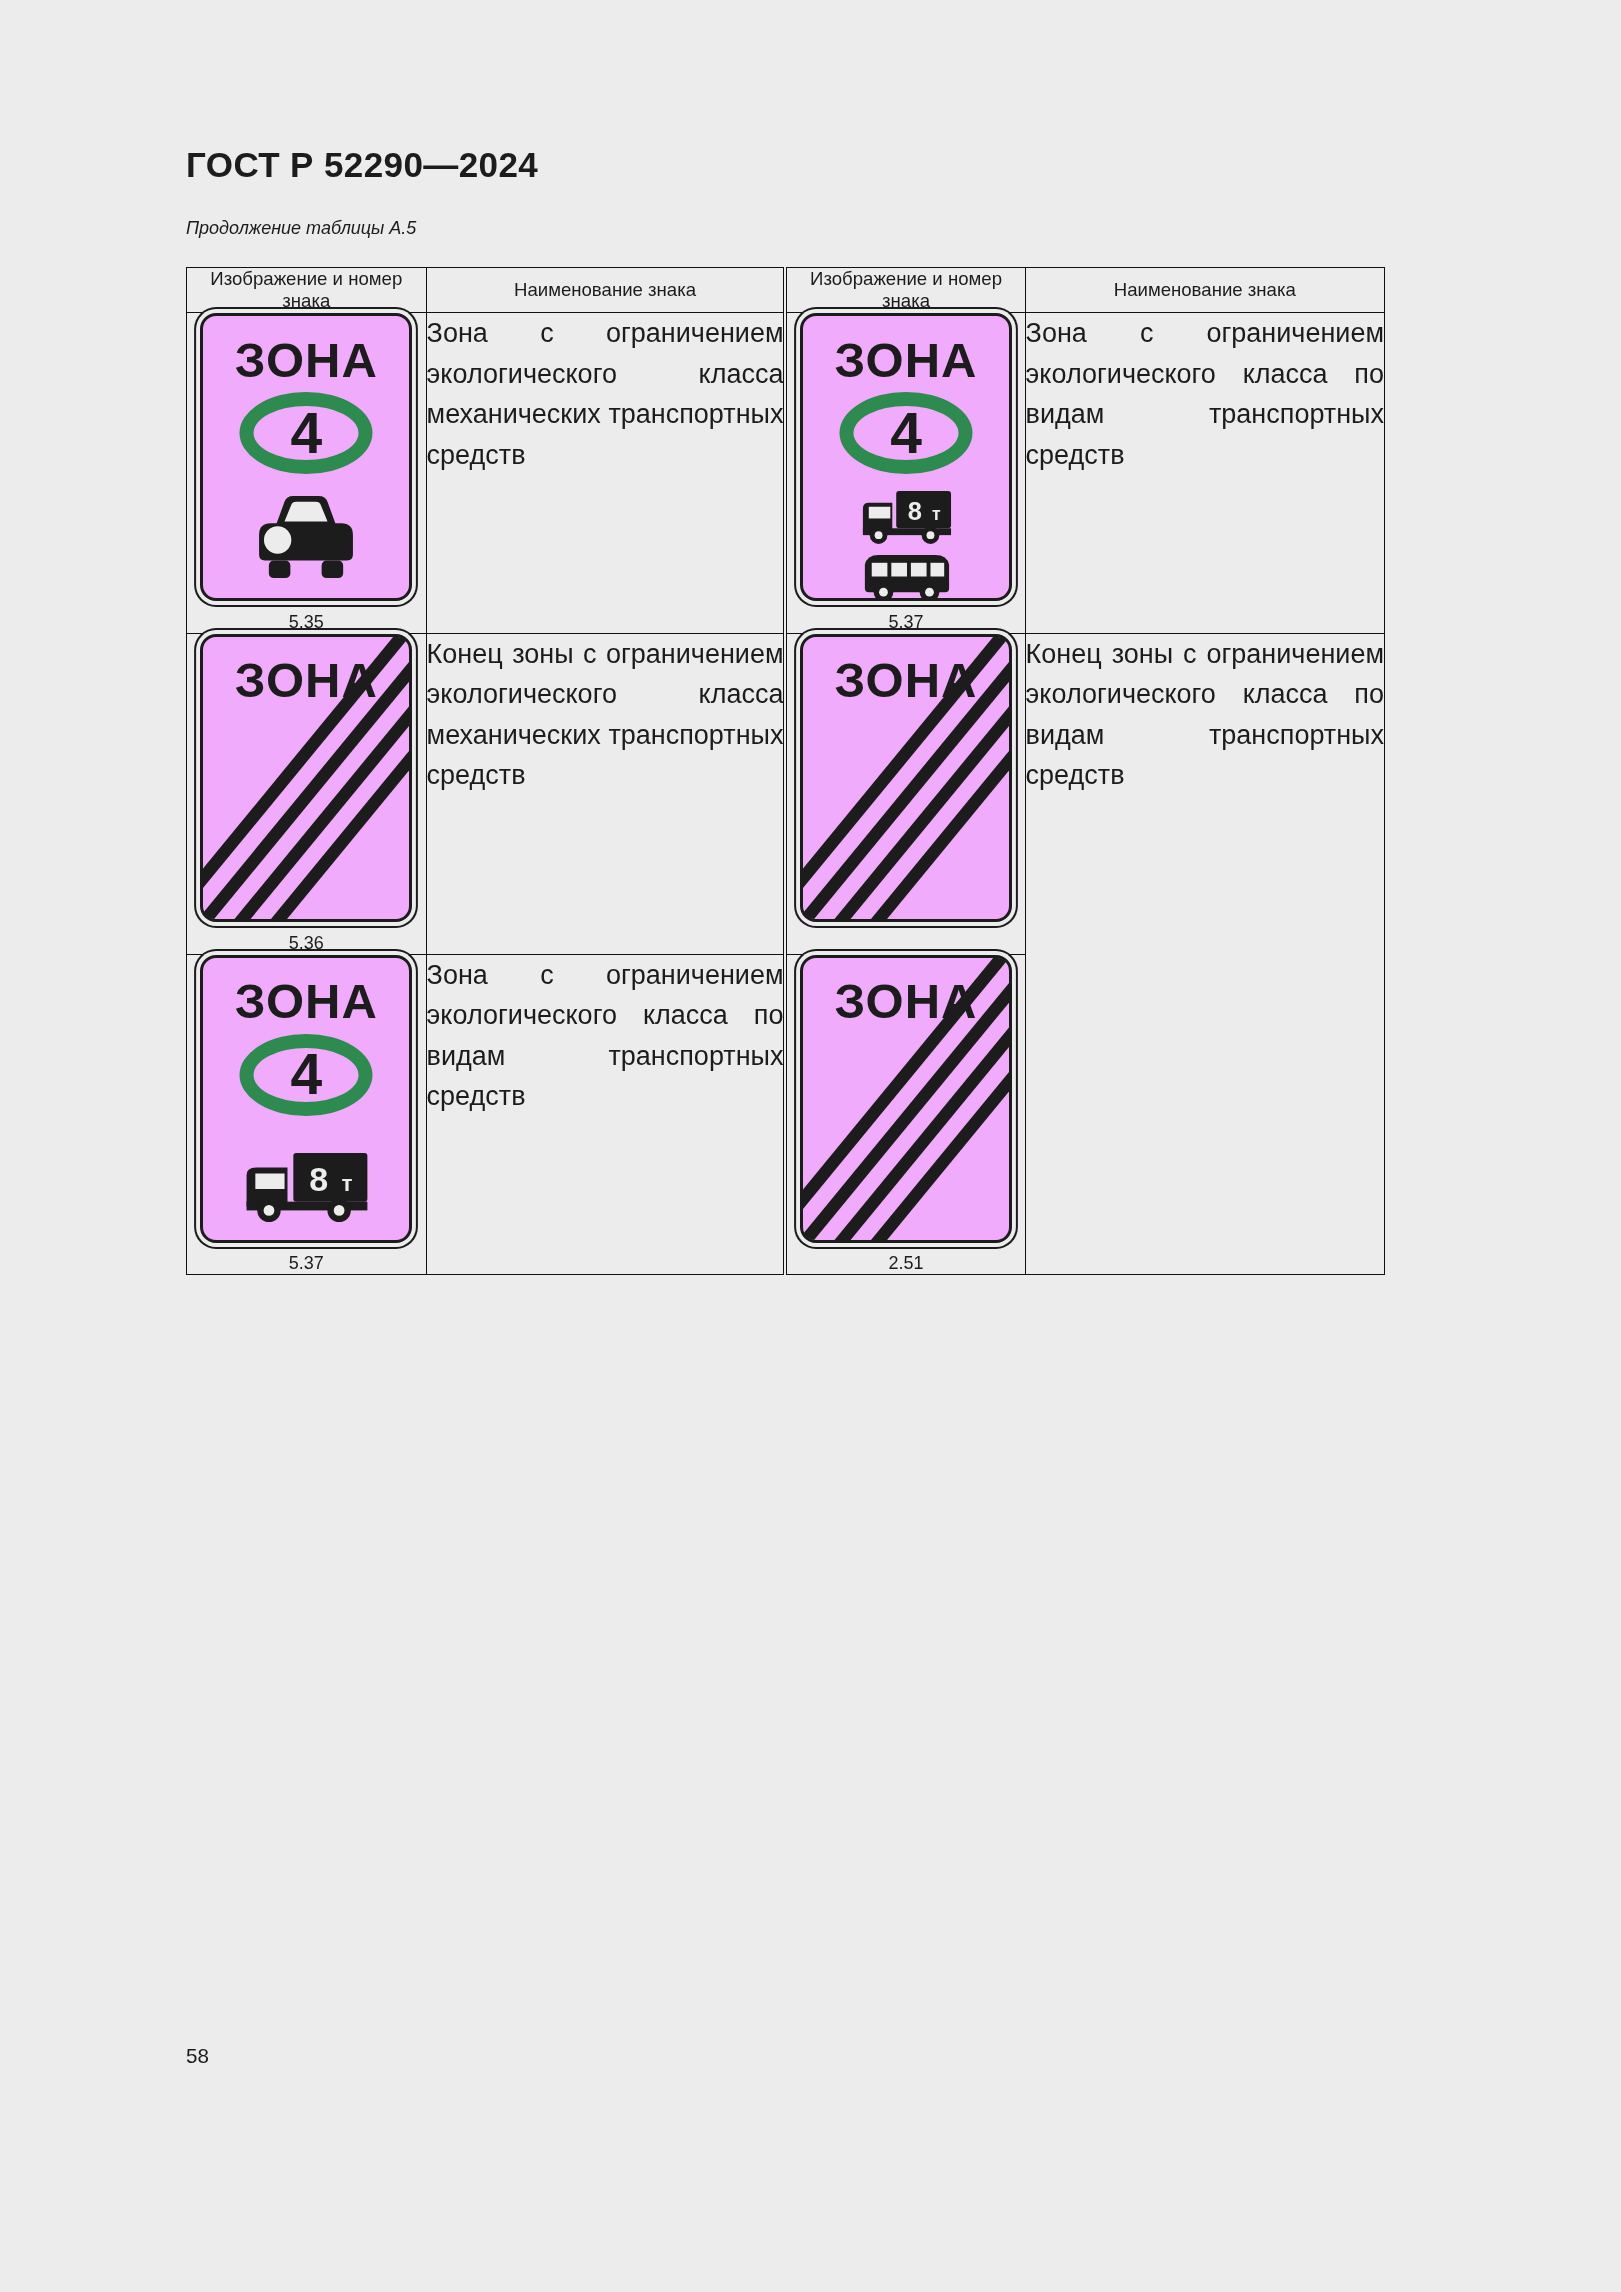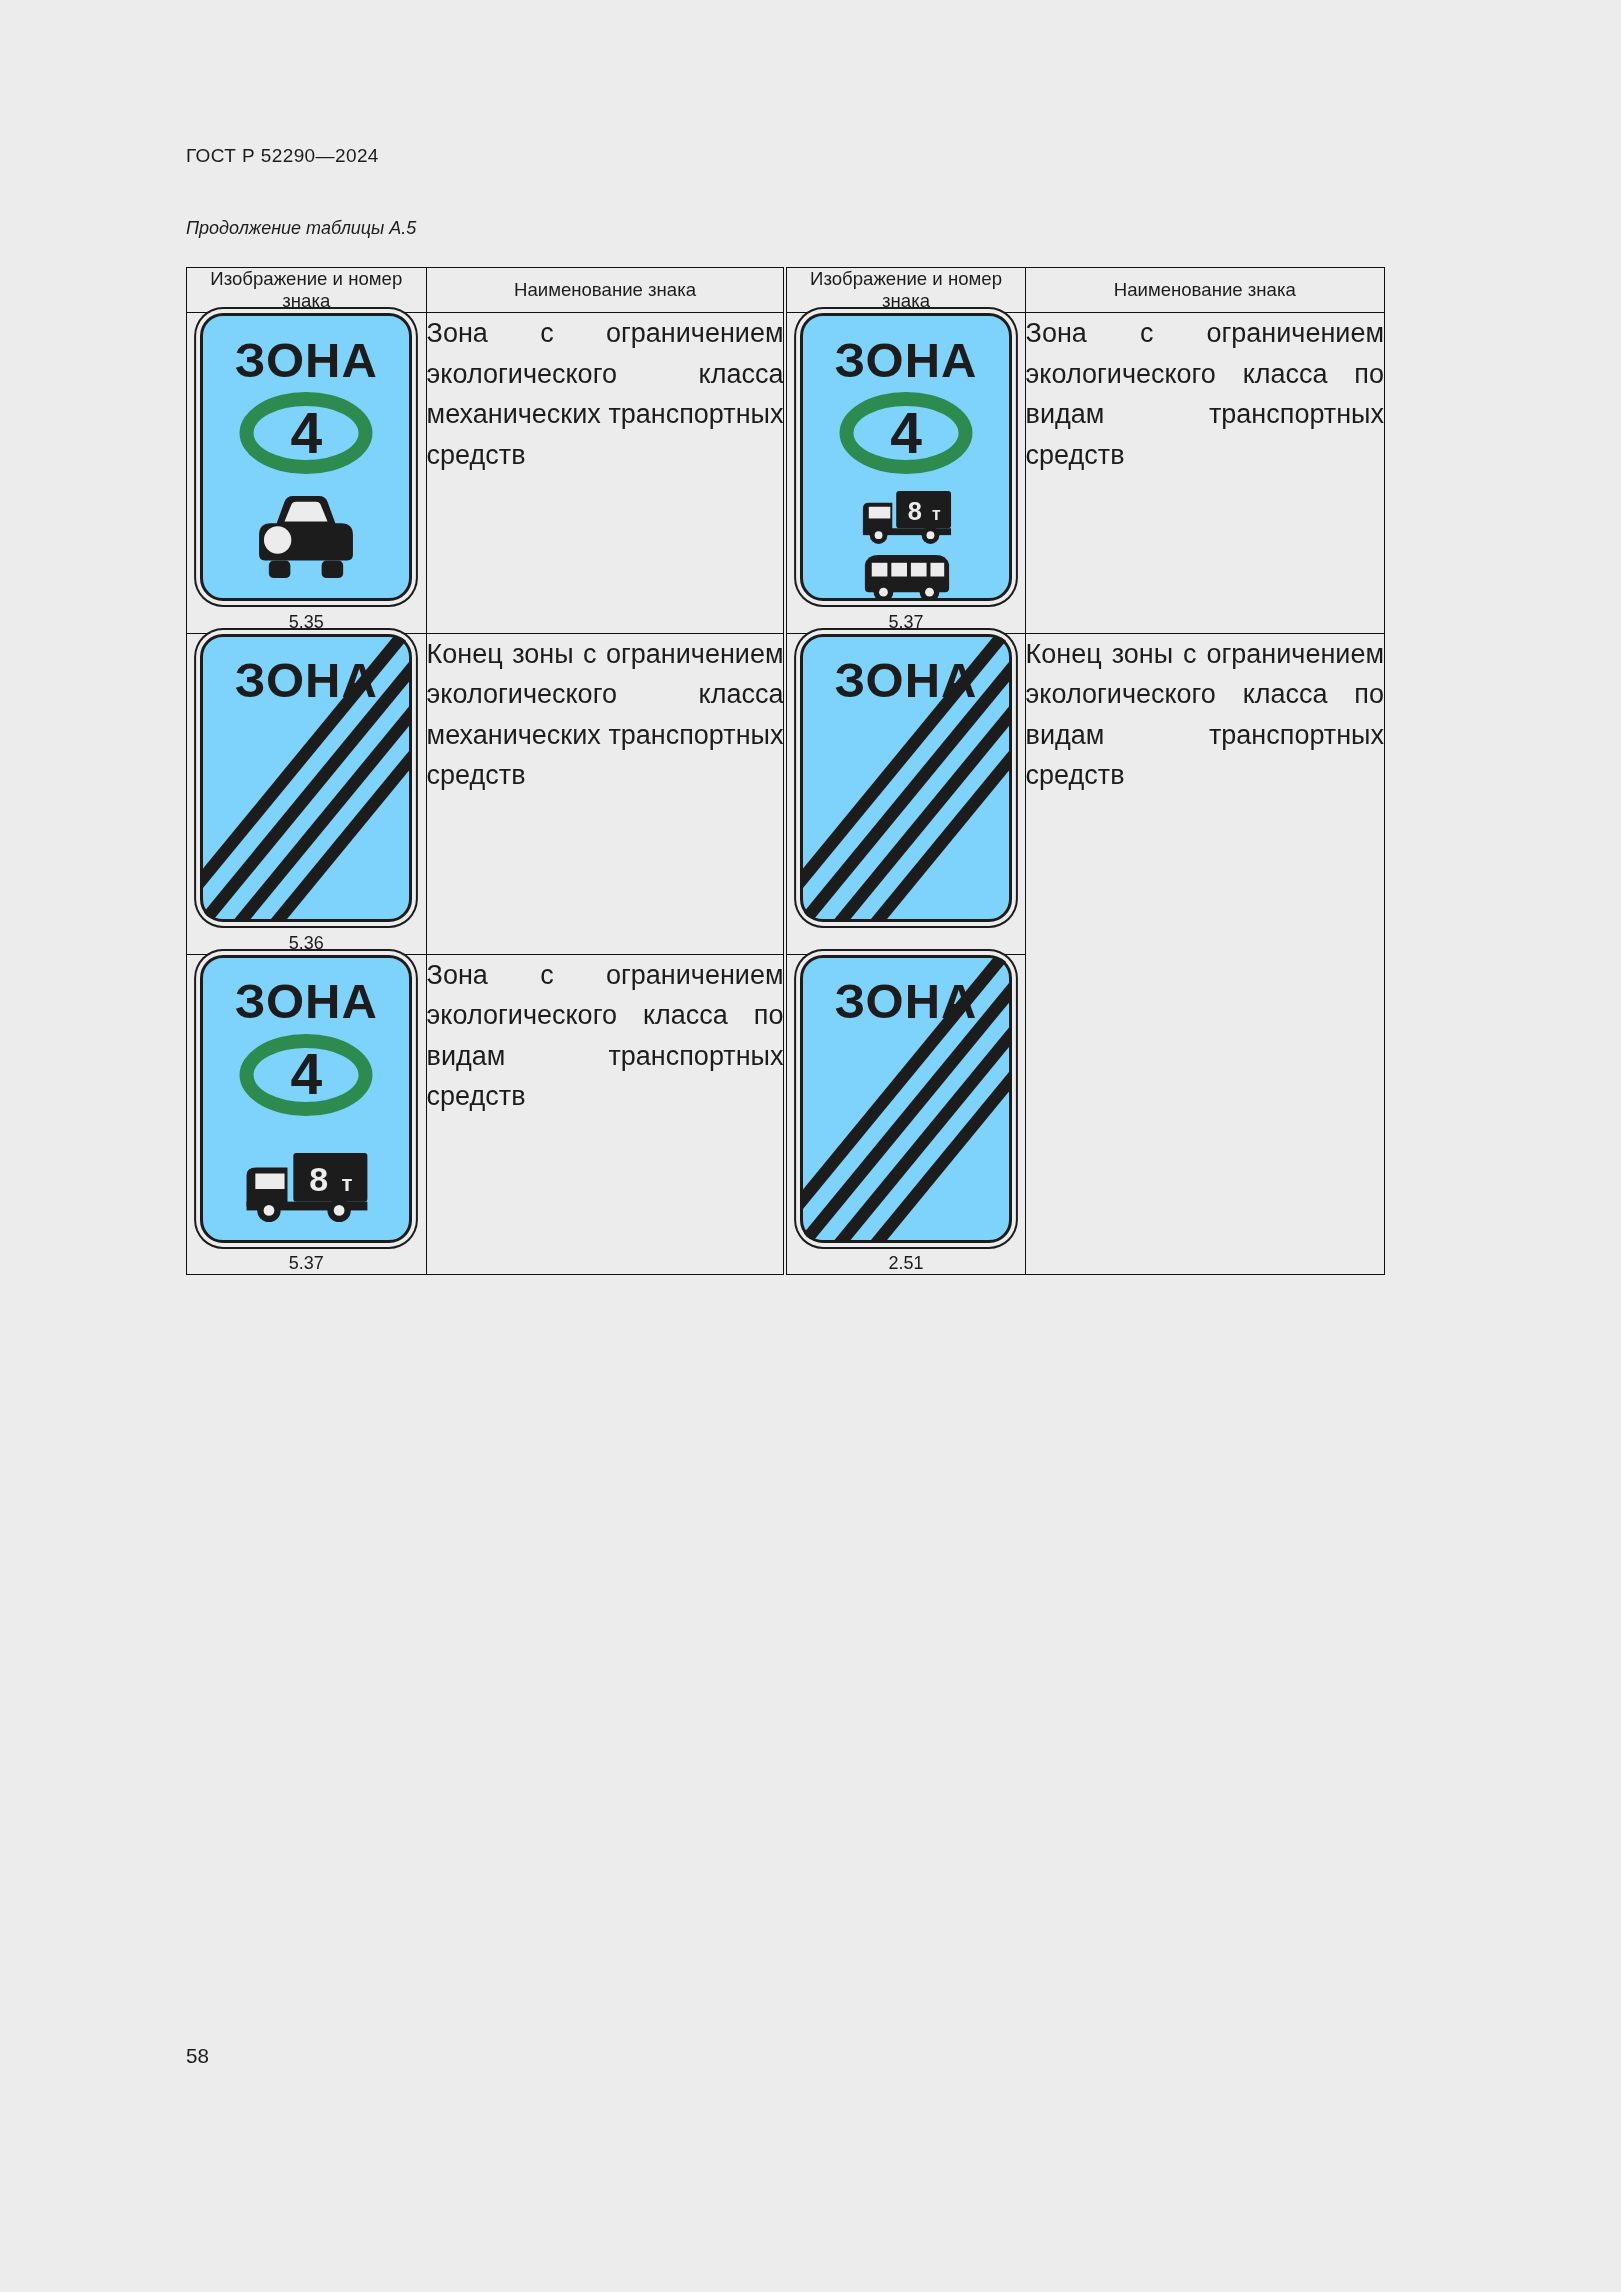--- a/index.html
+++ b/index.html
@@ -14,22 +14,22 @@
     font-family: "Liberation Sans", sans-serif;
     color: #1c1c1c;
     overflow: hidden;
   }
 
   
   #doc-header {
     position: absolute;
     left: 186px;
     top: 145px;
-    font-size: 19px;
-    font-weight: normal;
+    font-size: 35px;
+    font-weight: bold;
     letter-spacing: 0.4px;
   }
   #table-continuation {
     position: absolute;
     left: 186px;
     top: 218px;
     font-size: 18px;
     font-style: italic;
   }
   #page-number {
@@ -85,23 +85,23 @@
   .sign-number {
     font-size: 18px;
     margin-top: 9.8px;
     text-align: center;
   }
 
   
   .sign {
     position: relative;
     display: inline-block;
-    background: #7dd3fc;
+    background: #f0abfc;
     border: 3.9px solid #1c1c1c;
-    border-radius: 23px;
+    border-radius: 16px;
     box-shadow: 0 0 0 3.9px #ececec, 0 0 0 5.9px #1c1c1c;
     box-sizing: border-box;
   }
   .sign-inner {
     position: relative;
     width: 100%;
     height: 100%;
     overflow: hidden;
     border-radius: 11.8px;
   }

